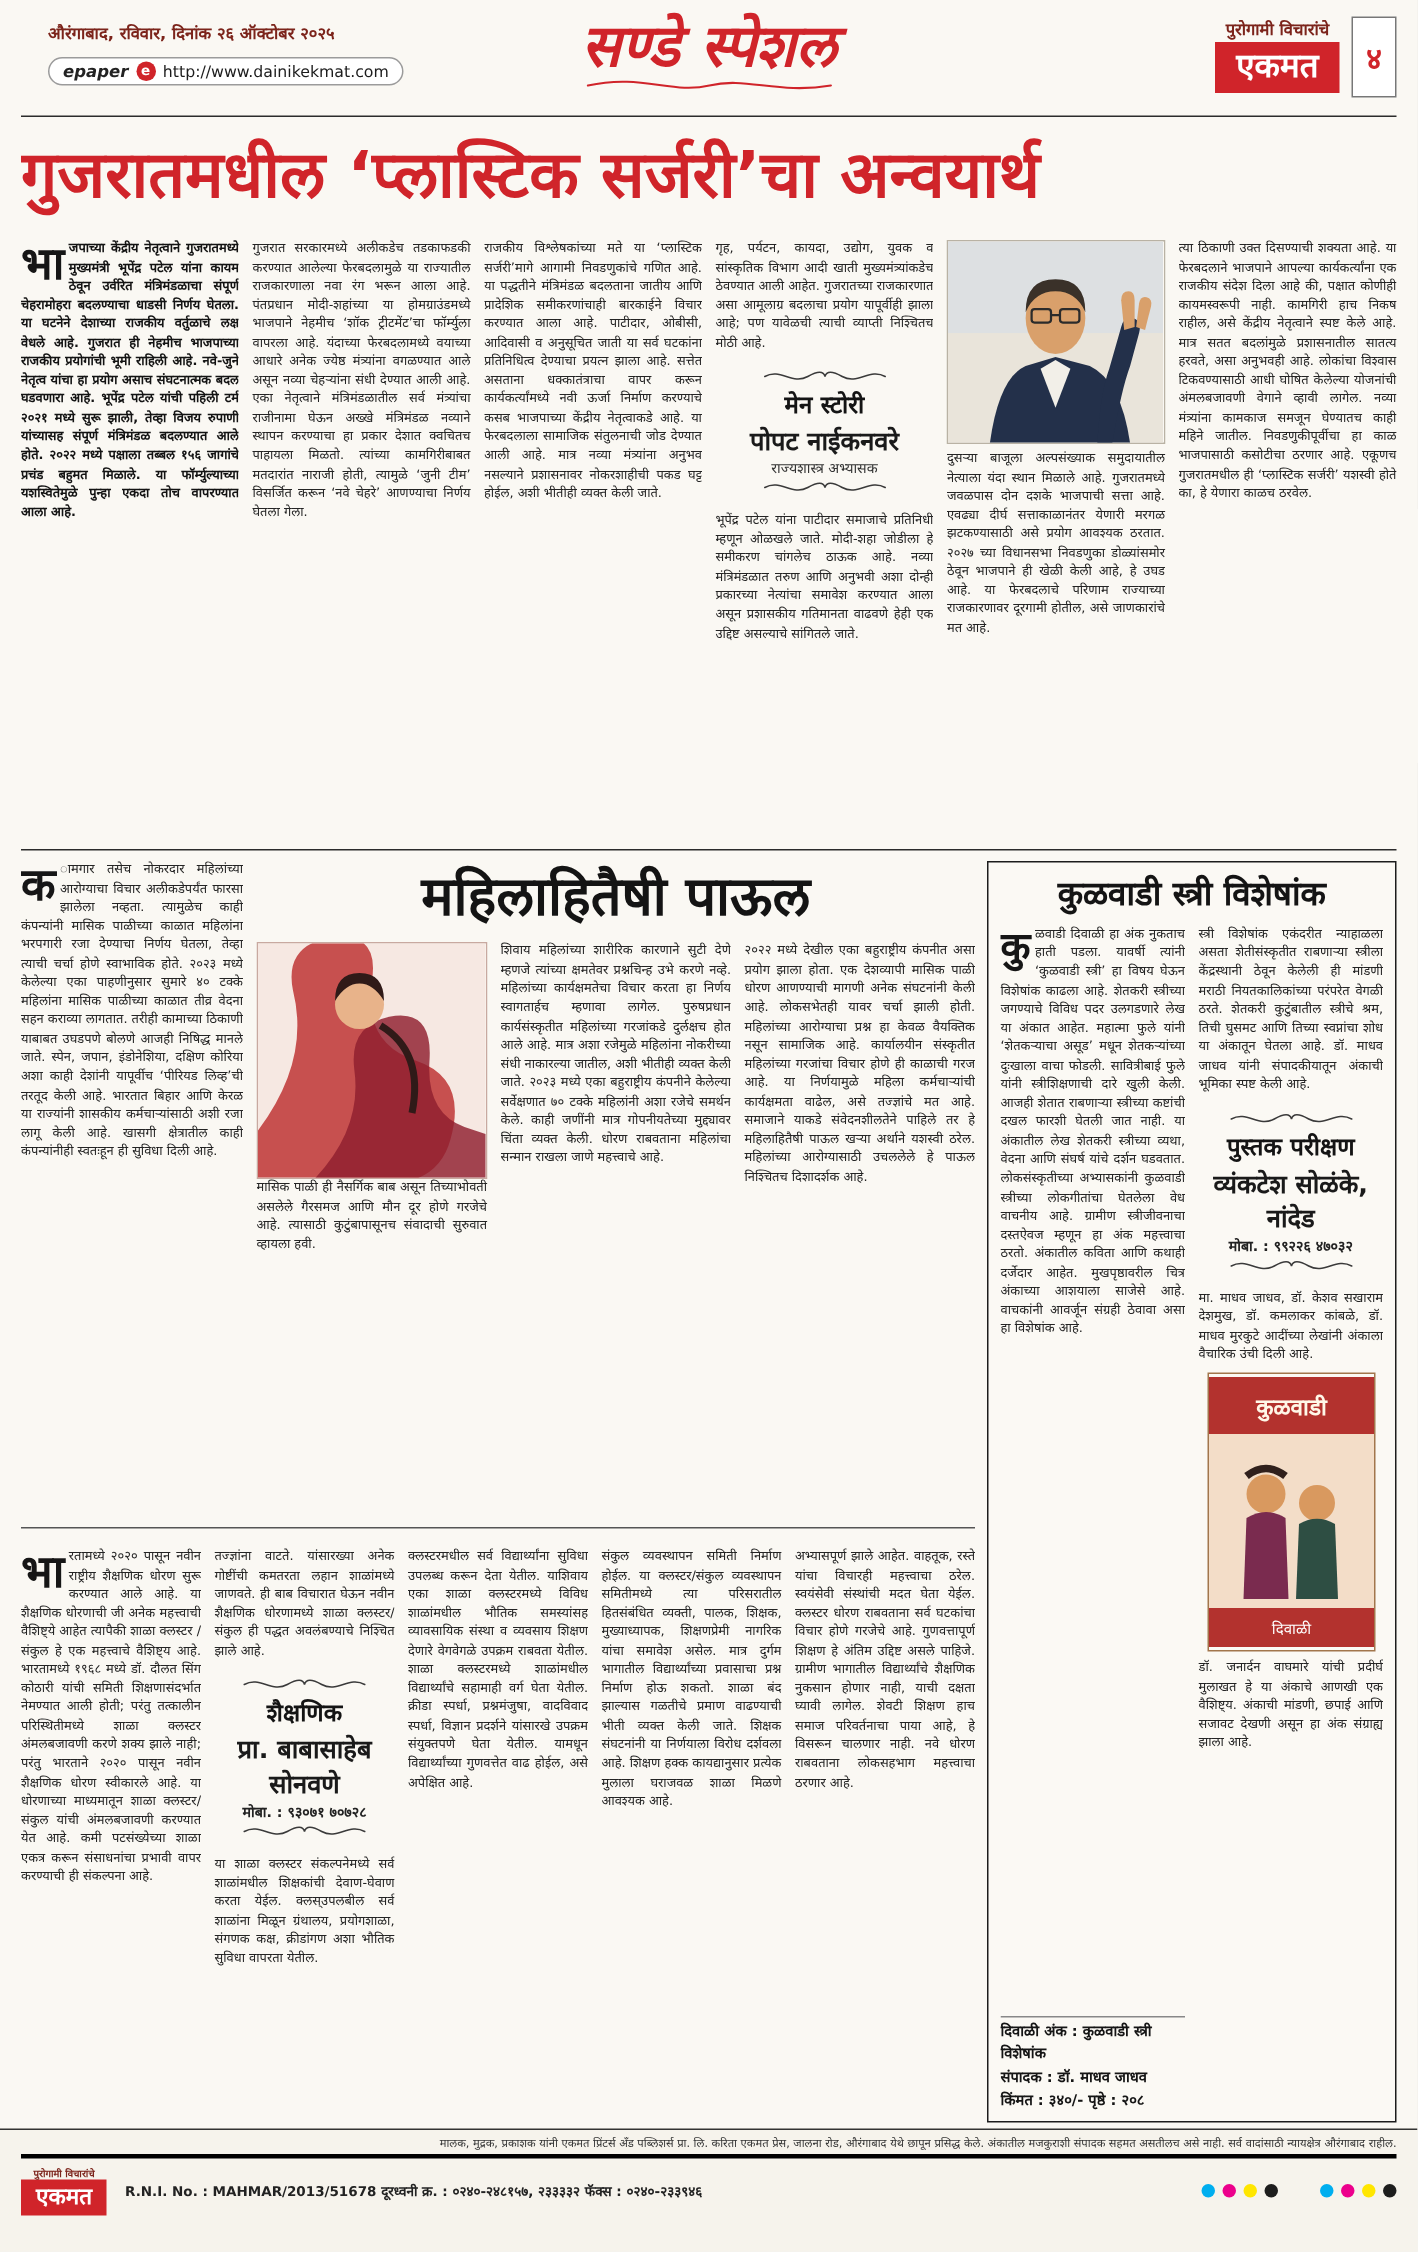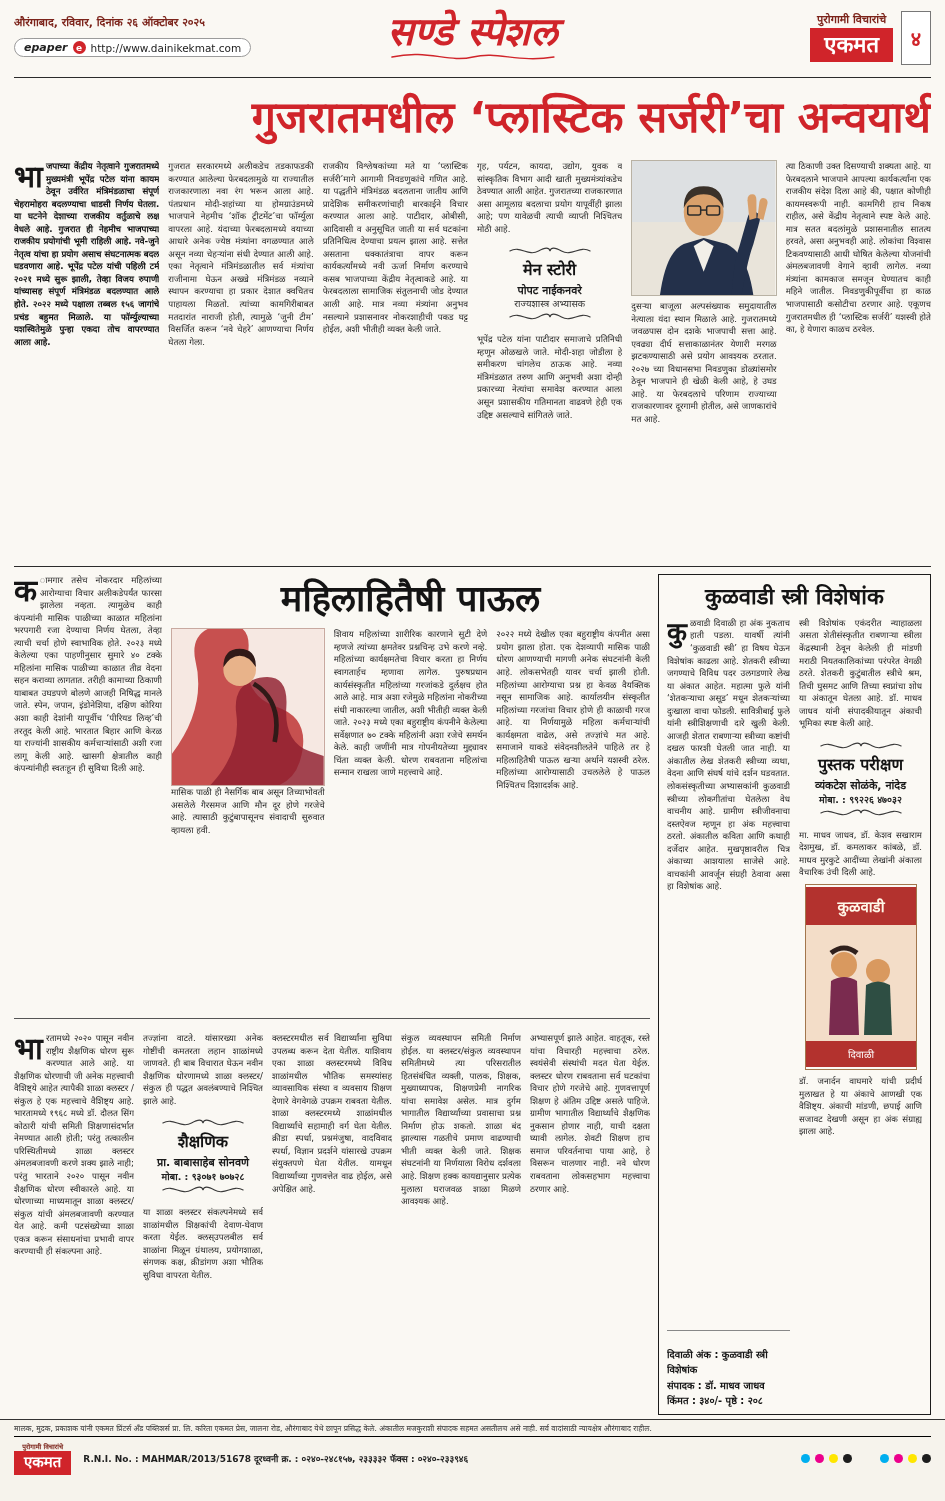--- a/index.html
+++ b/index.html
@@ -2,86 +2,86 @@
 <html lang="mr"><head>
 <meta charset="utf-8">
 <style>
   * { margin:0; padding:0; box-sizing:border-box; }
   html,body { width:945px; height:1501px; }
   body { font-family:"DejaVu Sans", sans-serif; background:#e8e6e0; }
   .page { position:relative; width:945px; height:1501px; background:#faf8f3; overflow:hidden; }
 
   
   .hdr { position:absolute; top:6px; left:14px; right:14px; height:72px; border-bottom:1.5px solid #2b2b2b; }
-  .hdr-left { position:absolute; left:0; top:8px; }
+  .hdr-left { position:absolute; left:18px; top:8px; }
   .dateline { font-size:11px; font-weight:bold; color:#7c241b; margin-bottom:9px; }
   .ep-row { display:flex; align-items:center; gap:5px; border:1px solid #9b9b9b; border-radius:11px; padding:2px 9px; width:max-content; background:#fff; }
   .ep-label { font-size:11px; font-weight:bold; font-style:italic; color:#222; }
   .ep-icon { width:13px; height:13px; border-radius:50%; background:#d0242a; color:#fff; font-size:9px; font-weight:bold; display:flex; align-items:center; justify-content:center; }
   .url { font-size:10.5px; color:#1c1c1c; }
   .masthead-wrap { position:absolute; left:50%; transform:translateX(-50%); top:1px; text-align:left; }
   .masthead-text { font-family:"DejaVu Serif", serif; font-style:italic; font-weight:bold; font-size:39px; color:#d0242a; line-height:1.25; white-space:nowrap; }
   .fl-red { display:block; margin:-4px auto 0; }
   .hdr-right { position:absolute; right:0; top:5px; display:flex; align-items:flex-start; gap:8px; }
   .brand { text-align:center; }
   .tagline { font-size:11px; font-weight:bold; color:#7c241b; margin-bottom:2px; }
   .brand-box { background:#d0242a; color:#fff; font-weight:bold; font-size:22px; padding:3px 14px; line-height:1.25; }
   .pagenum { border:1px solid #777; color:#d0242a; font-size:20px; font-weight:bold; width:30px; height:54px; display:flex; align-items:center; justify-content:center; background:#fff; }
 
   
-  .h-main { position:absolute; top:86px; left:14px; right:14px; text-align:right; font-size:43px; font-weight:bold; color:#d0242a; line-height:1.45; white-space:nowrap; overflow:hidden; }
+  .h-main { position:absolute; top:86px; left:14px; right:14px; text-align:left; font-size:43px; font-weight:bold; color:#d0242a; line-height:1.45; white-space:nowrap; overflow:hidden; }
   .h2 { font-size:36px; font-weight:bold; color:#141414; text-align:center; line-height:1.4; white-space:nowrap; overflow:hidden; }
   .h3 { font-size:22px; font-weight:bold; color:#141414; text-align:center; line-height:1.45; white-space:nowrap; overflow:hidden; }
   .h4 { font-size:27px; font-weight:bold; color:#141414; text-align:center; line-height:1.45; white-space:nowrap; overflow:hidden; }
 
   
   .cols { display:flex; gap:9px; height:100%; }
   .col { flex:1; overflow:hidden; display:flex; flex-direction:column; min-width:0; }
   .bt { font-size:8.6px; line-height:1.46; text-align:justify; color:#242424; }
   .bt.lead { font-weight:bold; color:#131313; }
   .dropcap { float:left; font-size:30px; line-height:1; font-weight:bold; padding:2px 3px 0 0; color:#161616; }
   .dropcap.sm { font-size:26px; }
   .clip140 { max-height:140px; overflow:hidden; }
   .clip96  { max-height:96px;  overflow:hidden; }
   .clip252 { max-height:252px; overflow:hidden; }
   .clip84  { max-height:84px;  overflow:hidden; }
 
   
   .authbox { text-align:center; margin:7px 2px; padding:2px 0; }
   .authbox .kick { font-size:16px; font-weight:bold; color:#141414; margin:1px 0; }
-  .authbox .nm { font-size:11px; font-weight:bold; color:#1a1a1a; margin-top:2px; }
+  .authbox .nm { font-size:17px; font-weight:bold; color:#1a1a1a; margin-top:2px; }
   .authbox .rl { font-size:9.5px; color:#333; }
   .authbox .mob { font-size:9.5px; font-weight:bold; color:#222; margin-top:1px; }
   .fl { display:block; margin:1px auto; width:86px; height:12px; }
 
   
   .article1 { position:absolute; top:160px; left:14px; right:14px; height:402px; }
   .photo { width:100%; height:136px; margin-bottom:4px; border:1px solid #b9b2a4; display:block; }
   .rule-a { position:absolute; top:566px; left:14px; right:14px; border-top:1.5px solid #2b2b2b; }
 
   .article2 { position:absolute; top:574px; left:14px; width:636px; height:440px; display:flex; gap:9px; }
   .a2-col1 { width:148px; flex:none; overflow:hidden; }
   .a2-right { flex:1; display:flex; flex-direction:column; min-width:0; }
   .a2-cols { flex:1; margin-top:4px; }
   .illus { width:100%; height:158px; border:1px solid #c8a9a0; display:block; }
 
   .rule-b { position:absolute; top:1018px; left:14px; width:636px; border-top:1px solid #555; }
 
   .article3 { position:absolute; top:574px; left:658px; width:273px; height:841px; border:1.5px solid #1c1c1c; background:#fbf9f4; padding:6px 8px; display:flex; flex-direction:column; }
   .a3-cols { flex:1; margin-top:4px; }
   .a3-col1 { justify-content:flex-start; }
-  .a3-info { margin-top:auto; font-size:9.8px; font-weight:bold; color:#151515; line-height:1.55; border-top:1px solid #888; padding-top:16px; }
+  .a3-info { margin-top:auto; font-size:9.8px; font-weight:bold; color:#151515; line-height:1.55; border-top:1px solid #888; padding-top:2px; }
   .bookcover { width:112px; height:186px; margin:5px auto; display:block; border:1px solid #a2764c; }
 
   .article4 { position:absolute; top:1026px; left:14px; width:636px; height:386px; display:flex; flex-direction:column; }
   .a4-cols { flex:1; margin-top:6px; }
 
   
   footer { position:absolute; top:1419px; left:0; right:0; height:82px; border-top:1.5px solid #333; padding:3px 14px 0; background:#f6f3ec; }
-  .imprint { font-size:7.5px; color:#333; text-align:left; border-bottom:1px solid #000000; padding-bottom:3px; }
+  .imprint { font-size:7.5px; color:#333; text-align:right; border-bottom:3px solid #000000; padding-bottom:3px; }
   .foot-row { display:flex; align-items:center; gap:12px; margin-top:5px; }
   .foot-brand { text-align:center; }
   .foot-tag { font-size:6.5px; font-weight:bold; color:#7c241b; }
   .foot-logo { background:#d0242a; color:#fff; font-weight:bold; font-size:15px; padding:2px 10px; line-height:1.3; }
   .rni { flex:1; font-size:9px; font-weight:bold; color:#222; }
   .marks { display:flex; gap:28px; align-items:center; }
   .dotrow { display:flex; gap:5px; }
   .dot { width:9px; height:9px; border-radius:50%; }
   .dot.c{background:#00aeef} .dot.m{background:#ec008c} .dot.y{background:#ffe600} .dot.k{background:#1d1d1d}
 </style>

